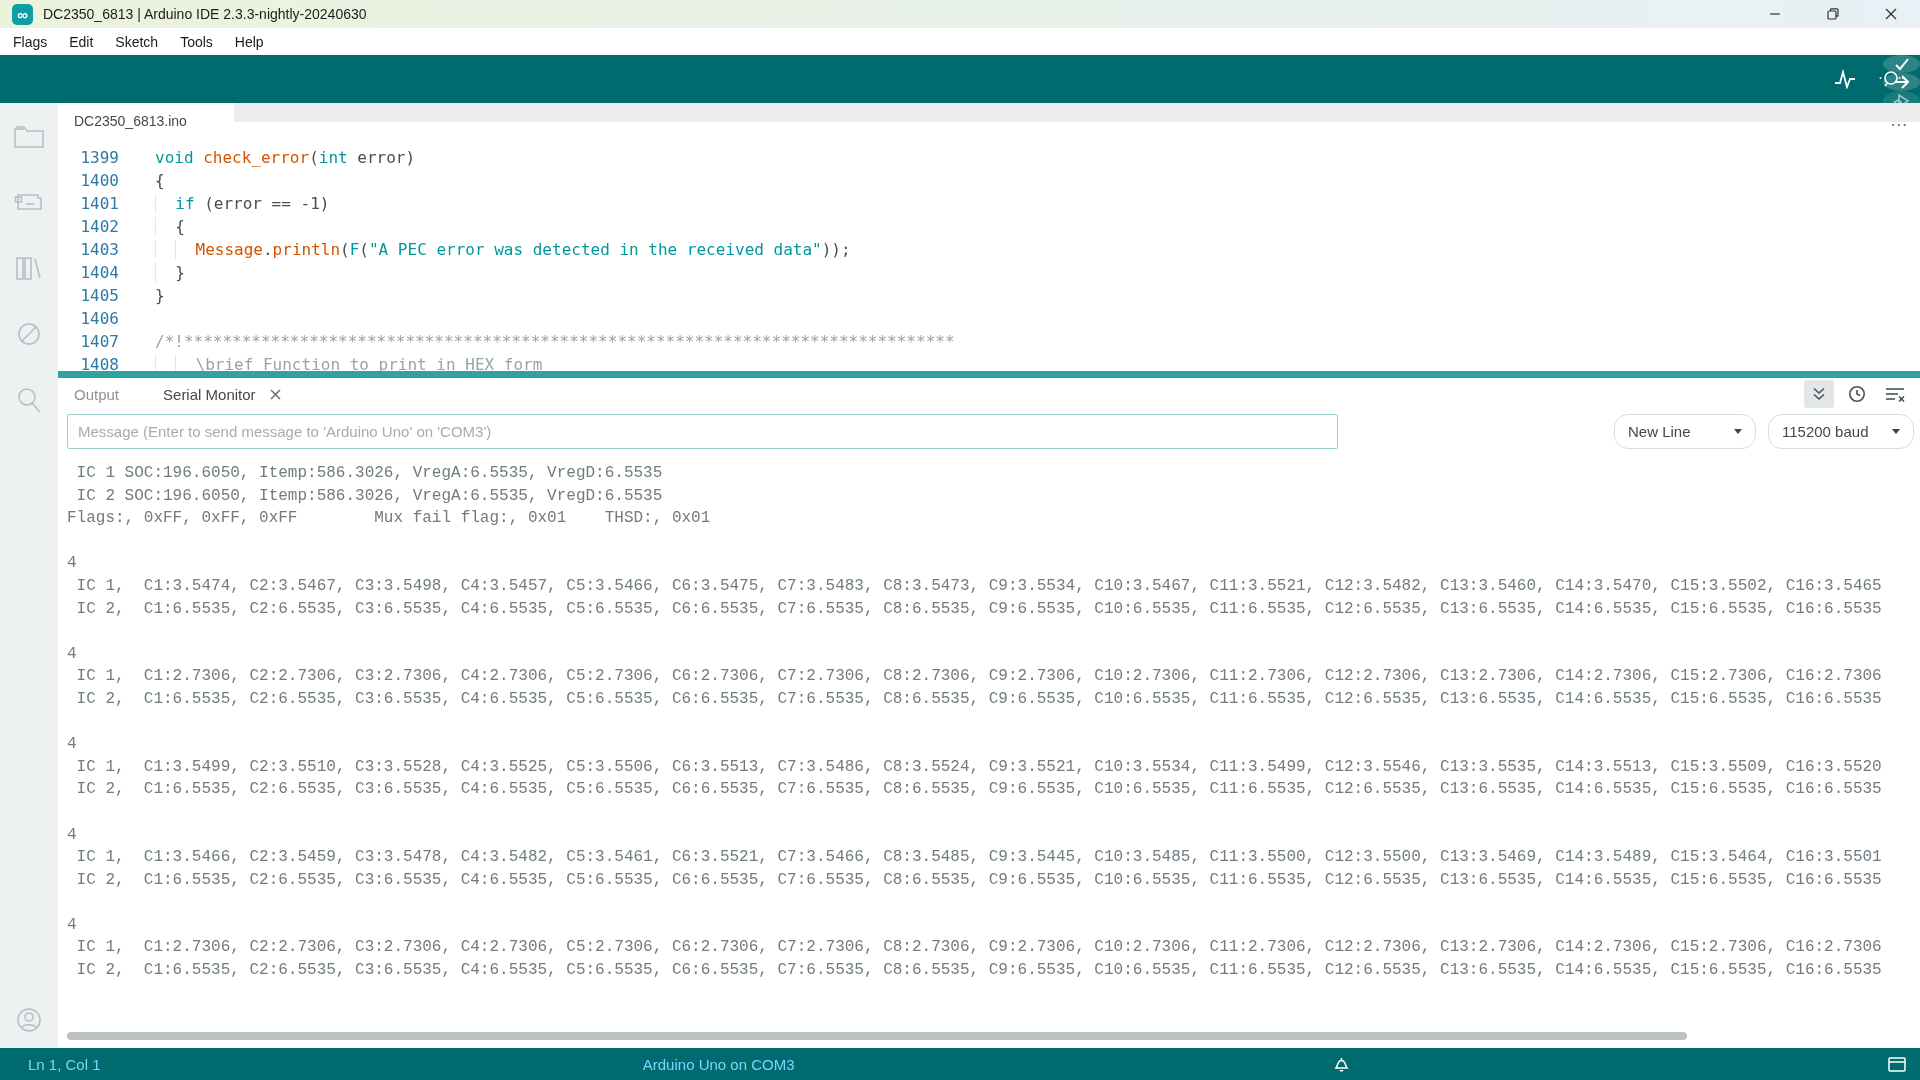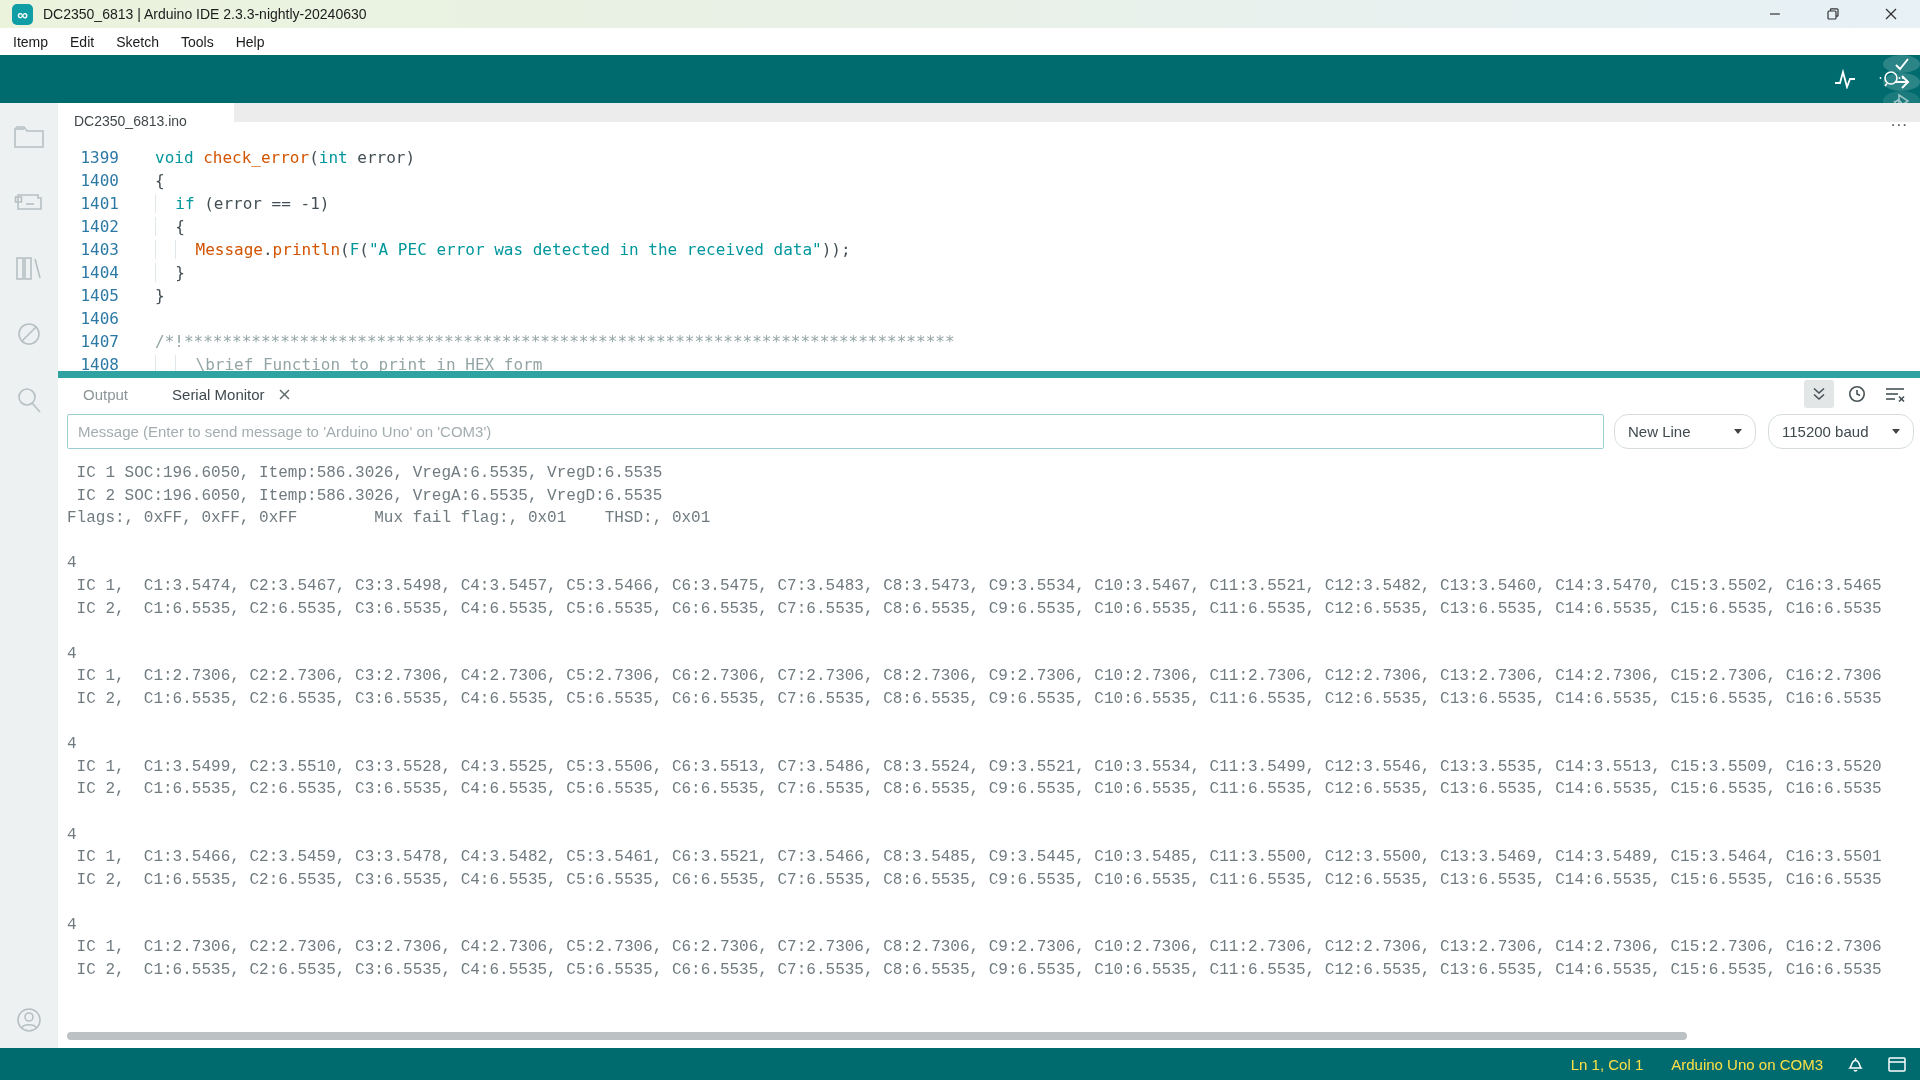--- a/index.html
+++ b/index.html
@@ -72,51 +72,51 @@
   .fn { color:#d35400; }
   .str { color:#00979c; }
   .cm { color:#95a5a6; }
   .g { border-left:1px solid #dfe7ea; }
 
   .divider { position:absolute; top:268px; left:0; right:0; height:7px; background:var(--divider,#2fa3a1); }
 
   
   .serial { position:absolute; top:275px; left:0; right:0; bottom:0; background:#fff; overflow:hidden; }
   .s-tabs { position:absolute; top:0; left:0; right:0; height:32px; display:flex; align-items:center; }
-  .s-tab-output { margin-left:25px; font-size:15px; color:#8b9598; }
+  .s-tab-output { margin-left:16px; font-size:15px; color:#8b9598; }
   .s-tab-monitor { margin-left:44px; font-size:15px; color:#3f4a4e; display:flex; align-items:center; }
   .s-close { margin-left:14px; display:flex; align-items:center; }
   .s-close svg { stroke:#5f6a6d; }
   .s-icons { position:absolute; right:10px; top:2px; display:flex; align-items:center; }
   .s-icon { width:30px; height:28px; display:flex; align-items:center; justify-content:center; margin-left:8px; }
   .s-icon svg { stroke:#475256; fill:none; }
   .s-icon.toggled { background:#e2e6e7; border-radius:3px; }
 
   .s-inputrow { position:absolute; top:36px; left:0; right:0; height:36px; }
-  .msg-input { position:absolute; left:9px; top:0; width:1537px; height:35px;
+  .msg-input { position:absolute; left:9px; top:0; width:1271px; height:35px;
     border:1px solid #9ccfd1; border-radius:2px; font-size:15px; padding:0 10px;
     color:#3f4a4e; outline:none; font-family:"Liberation Sans", sans-serif; }
   .msg-input::placeholder { color:#a3adb0; }
   .dropdown { position:absolute; top:0; height:35px; background:#fff; border:1px solid #d7dddf;
     border-radius:14px; display:flex; align-items:center; padding:0 13px; }
   .dd-label { font-size:15px; color:#3f4a4e; flex:1; }
   .dd-lineending { left:1556px; width:142px; }
   .dd-baud { left:1710px; width:146px; }
   .dropdown .caret { border-top-width:5px; border-left-width:4px; border-right-width:4px; margin-left:14px; }
 
   .s-output { position:absolute; top:84px; left:9px; right:0; height:560px; overflow:hidden; }
   .sline { height:22.6px; line-height:22.6px; white-space:pre;
     font-family:"Liberation Mono", monospace; font-size:16px; color:#707b80; }
   .hscroll { position:absolute; left:9px; top:654px; width:1620px; height:8px;
     background:#bcc2c4; border-radius:4px; }
 
   
   .statusbar { position:absolute; bottom:0; left:0; width:1920px; height:32px;
-    background:var(--teal,#006b6e); display:flex; align-items:center; justify-content:flex-end;
-    color:#fde047; padding-right:14px; }
+    background:var(--teal,#006b6e); display:flex; align-items:center; justify-content:space-between;
+    color:#7dd3fc; padding-right:14px; }
   .sb-item { font-size:15px; margin-left:28px; }
   .sb-ic { margin-left:24px; display:flex; align-items:center; }
   .sb-ic svg { stroke:#fff; fill:none; }
 </style>
 </head>
 <body>
 
 <div id="app">
 
   <div class="titlebar">
@@ -137,21 +137,21 @@
       <div class="win-btn">
         <svg width="12" height="12" viewBox="0 0 12 12">
             <line x1="1" y1="1" x2="11" y2="11"></line>
             <line x1="11" y1="1" x2="1" y2="11"></line>
           </svg>
       </div>
     </div>
   </div>
 
   <div class="menubar" id="menubar">
-      <span class="menu-item">Itemp</span>
+      <span class="menu-item">Flags</span>
       <span class="menu-item">Edit</span>
       <span class="menu-item">Sketch</span>
       <span class="menu-item">Tools</span>
       <span class="menu-item">Help</span>
     </div>
 
   <div class="toolbar">
     <div class="tb-btn">
       <svg width="18" height="18" viewBox="0 0 18 18" stroke-width="2">
           <polyline points="3,10 7,14 15,4"></polyline>

